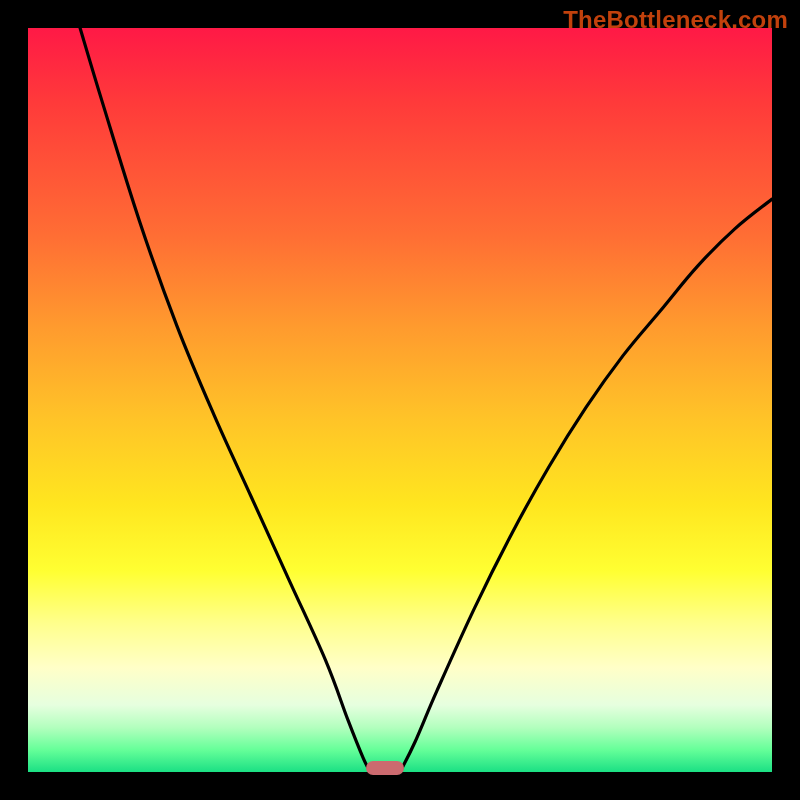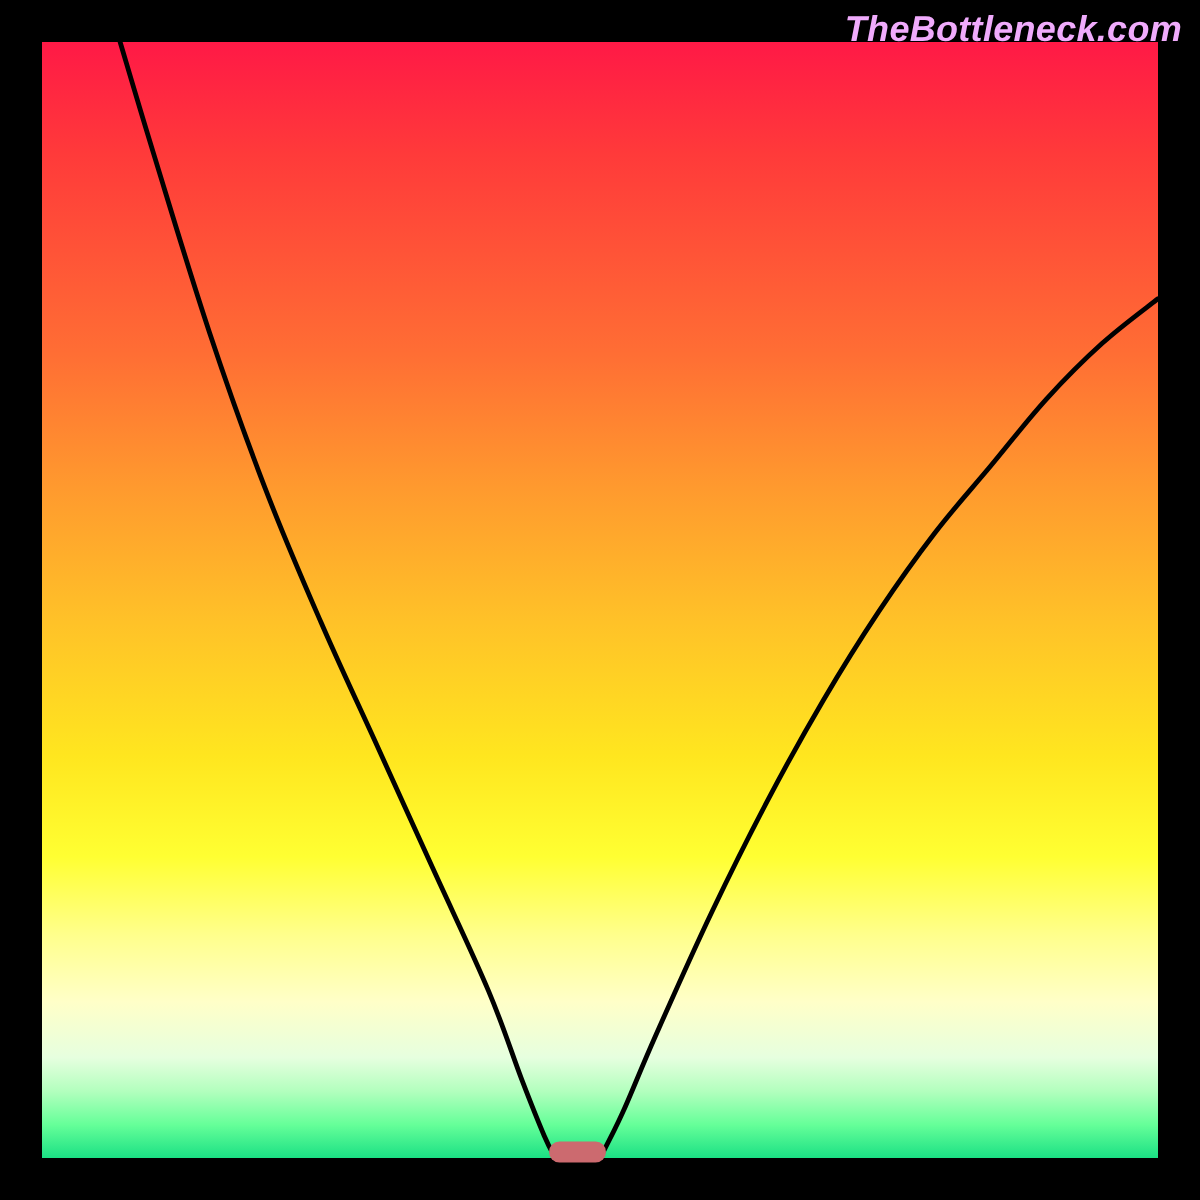--- a/index.html
+++ b/index.html
@@ -39,26 +39,25 @@
       #E6FFDF 91%,
       #B3FFBE 94%,
       #66FF99 97%,
       #1BE084 100%
     );
   }
   .watermark {
     position: absolute;
     top: 6px;
     right: 12px;
-    color: #f0abfc;
+    color: #c2410c;
     font-size: 24px;
     font-weight: 600;
     letter-spacing: 0.2px;
     user-select: none;
-    font-style: italic;
   }
   svg.curves {
     position: absolute;
     left: 0;
     top: 0;
     width: 744px;
     height: 744px;
   }
   .marker {
     position: absolute;

